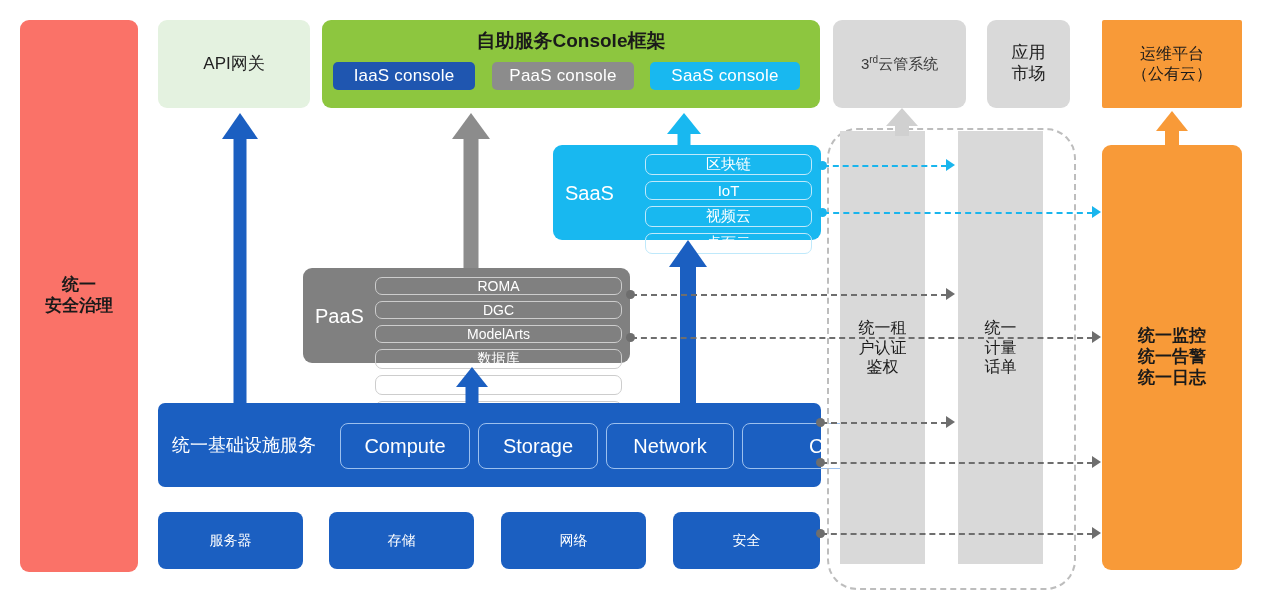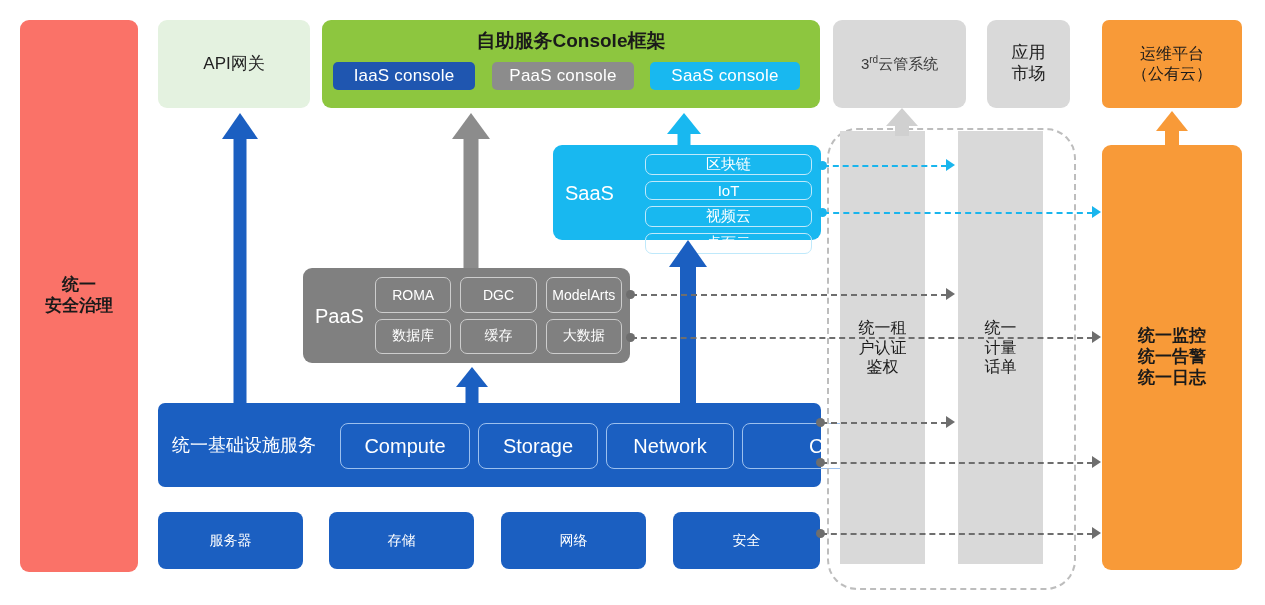--- a/index.html
+++ b/index.html
@@ -59,21 +59,21 @@
   #third-cloud sup{font-size:10px;vertical-align:super;}
   #app-market{
     left:987px;top:20px;width:83px;height:88px;
     background:#D9D9D9;border-radius:9px;
     color:#222;font-size:17px;font-weight:400;
   }
 
   
   #ops-platform{
     left:1102px;top:20px;width:140px;height:88px;
-    background:#F89A38;border-radius:7px;
+    background:#F89A38;border-radius:2px;
     color:#1a1a1a;font-size:16px;font-weight:400;
   }
   #ops-column{
     left:1102px;top:145px;width:140px;height:425px;
     background:#F89A38;border-radius:9px;
     color:#1a1a1a;font-size:17px;font-weight:700;
     align-items:center;
   }
 
   
@@ -99,21 +99,21 @@
   #paas-block{
     left:303px;top:268px;width:327px;height:95px;
     background:#808080;border-radius:9px;display:block;
   }
   #paas-block .blk-title{
     position:absolute;left:12px;top:50%;transform:translateY(-50%);
     color:#fff;font-size:20px;
   }
   #paas-block .grid{
     position:absolute;left:72px;top:9px;right:8px;bottom:9px;
-    display:grid;grid-template-columns:1fr 1fr 1fr;grid-template-rows:1fr 1fr;gap:6px 9px;
+    display:grid;grid-template-columns:1fr;grid-template-rows:1fr 1fr;gap:6px 9px;
   }
   #paas-block .pill{
     border:1.6px solid #CDCDCD;border-radius:7px;
     display:flex;align-items:center;justify-content:center;
     color:#ffffff;font-size:14px;
   }
 
   
   #infra-bar{
     left:158px;top:403px;width:663px;height:84px;

